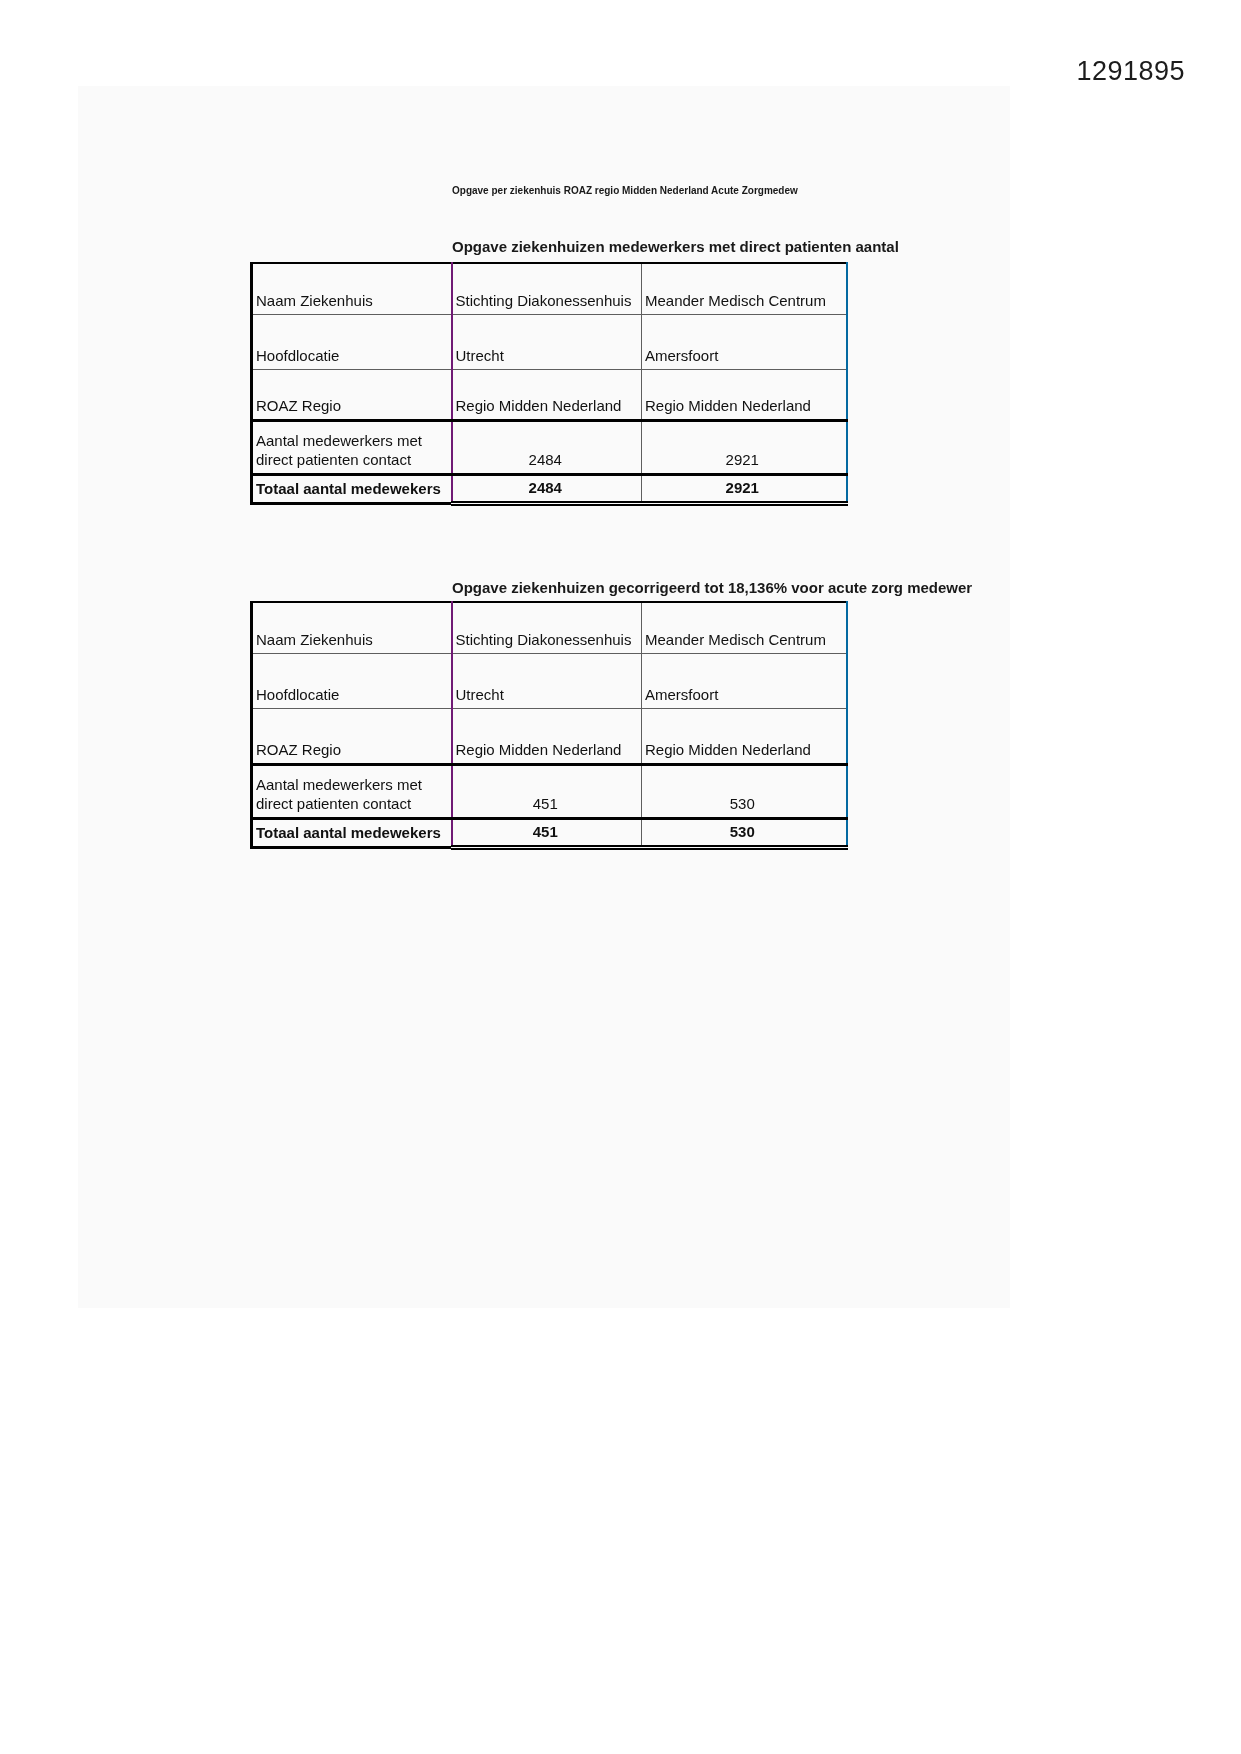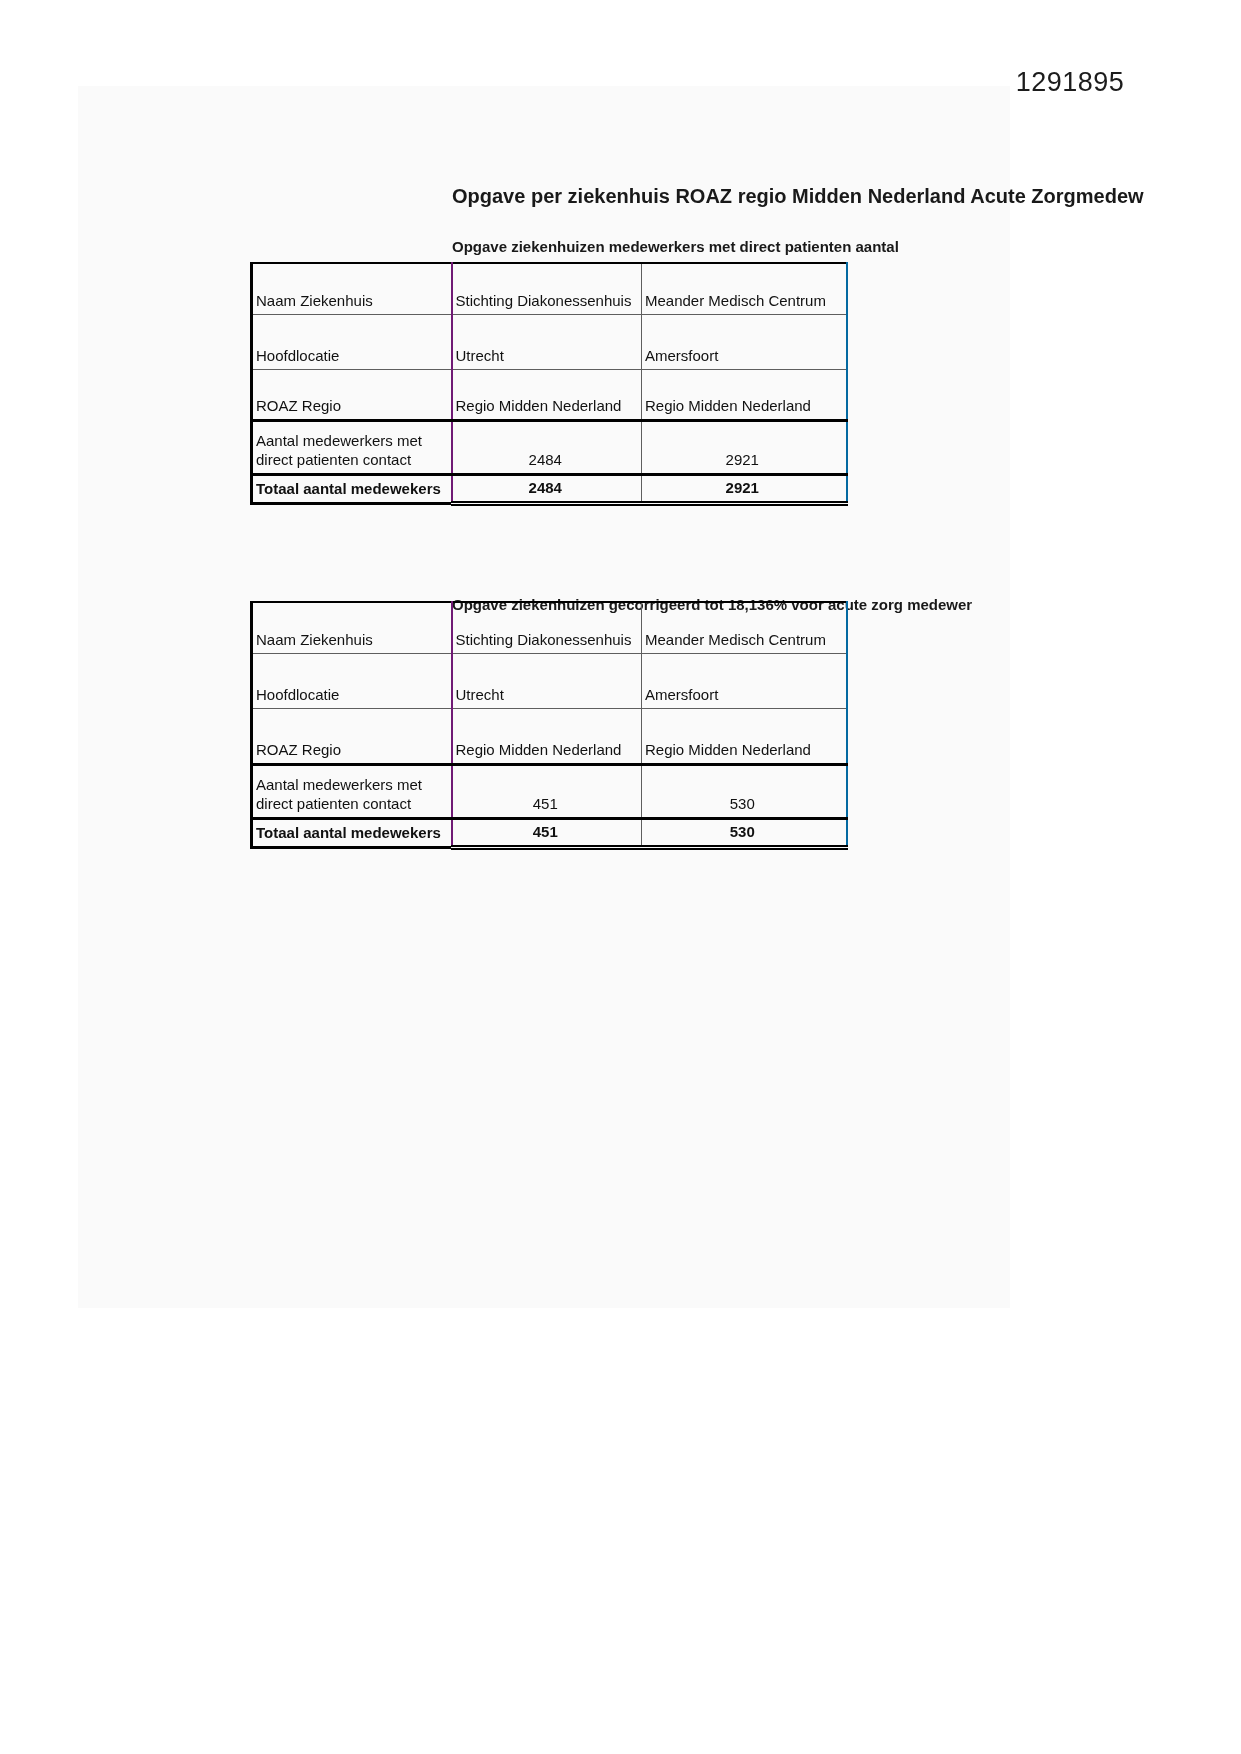--- a/index.html
+++ b/index.html
@@ -5,32 +5,32 @@
   html,body{margin:0;padding:0;background:#fff;}
   .sheet{
     position:relative;width:1241px;height:1754px;background:#ffffff;
     font-family:"Liberation Sans","DejaVu Sans",sans-serif;color:#141414;overflow:hidden;
   }
   .scan-tint{
     position:absolute;left:78px;top:86px;width:932px;height:1222px;
     background:#fafafa;
   }
   .page-number{
-    position:absolute;top:56px;left:955px;width:230px;text-align:center;
-    font-size:27px;letter-spacing:0.5px;color:#1c1c1c;margin-top:11px;
+    position:absolute;top:56px;left:955px;width:230px;text-align:right;
+    font-size:27px;letter-spacing:0.5px;color:#1c1c1c;
   }
   .doc-title{
     position:absolute;left:452px;top:185px;
-    font-size:20px;font-weight:700;color:#191919;white-space:nowrap;
+    font-size:10px;font-weight:700;color:#191919;white-space:nowrap;
   }
   .tbl-subtitle{
     position:absolute;left:452px;font-size:15px;font-weight:700;color:#191919;white-space:nowrap;
   }
   .s1{top:238px;}
-  .s2{top:596px;}
+  .s2{top:579px;}
   table.xls{
     position:absolute;border-collapse:collapse;table-layout:fixed;
     font-size:15px;color:#111;background:transparent;
   }
   .t1{left:250px;top:262px;}
   .t2{left:250px;top:601px;}
   table.xls col.c1{width:200px;}
   table.xls col.c2{width:190px;}
   table.xls col.c3{width:205px;}
   table.xls td{

